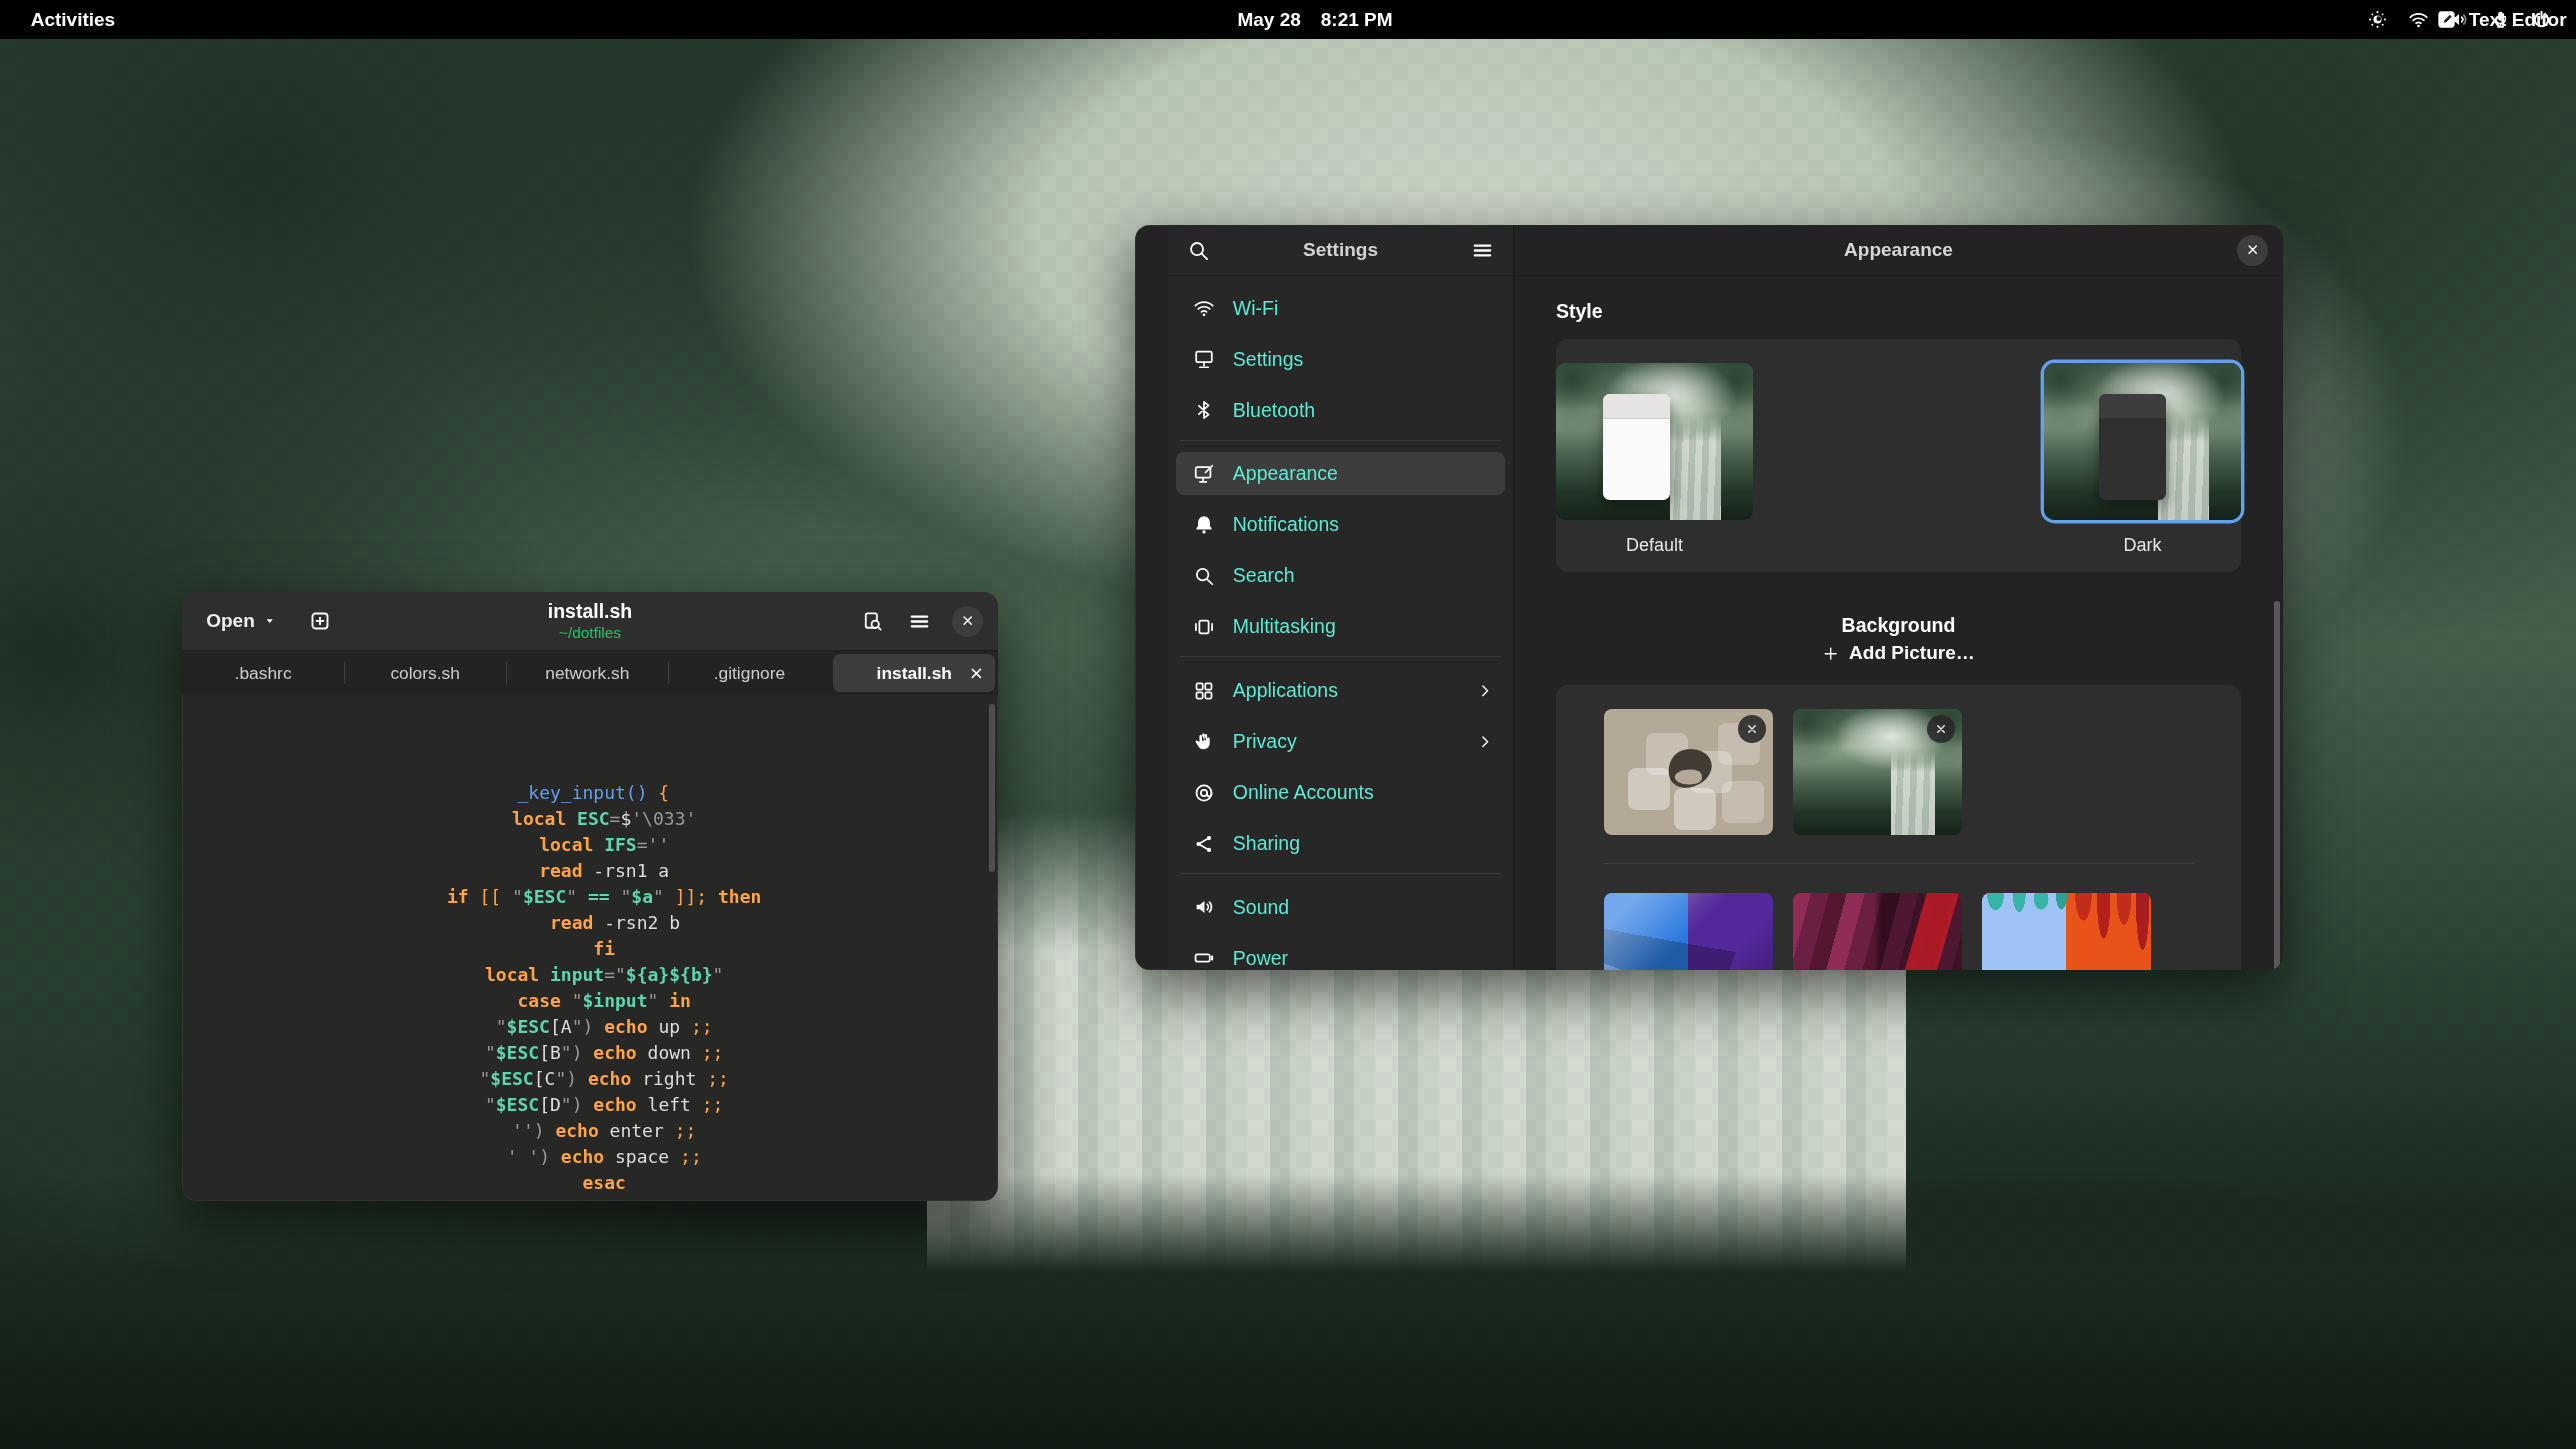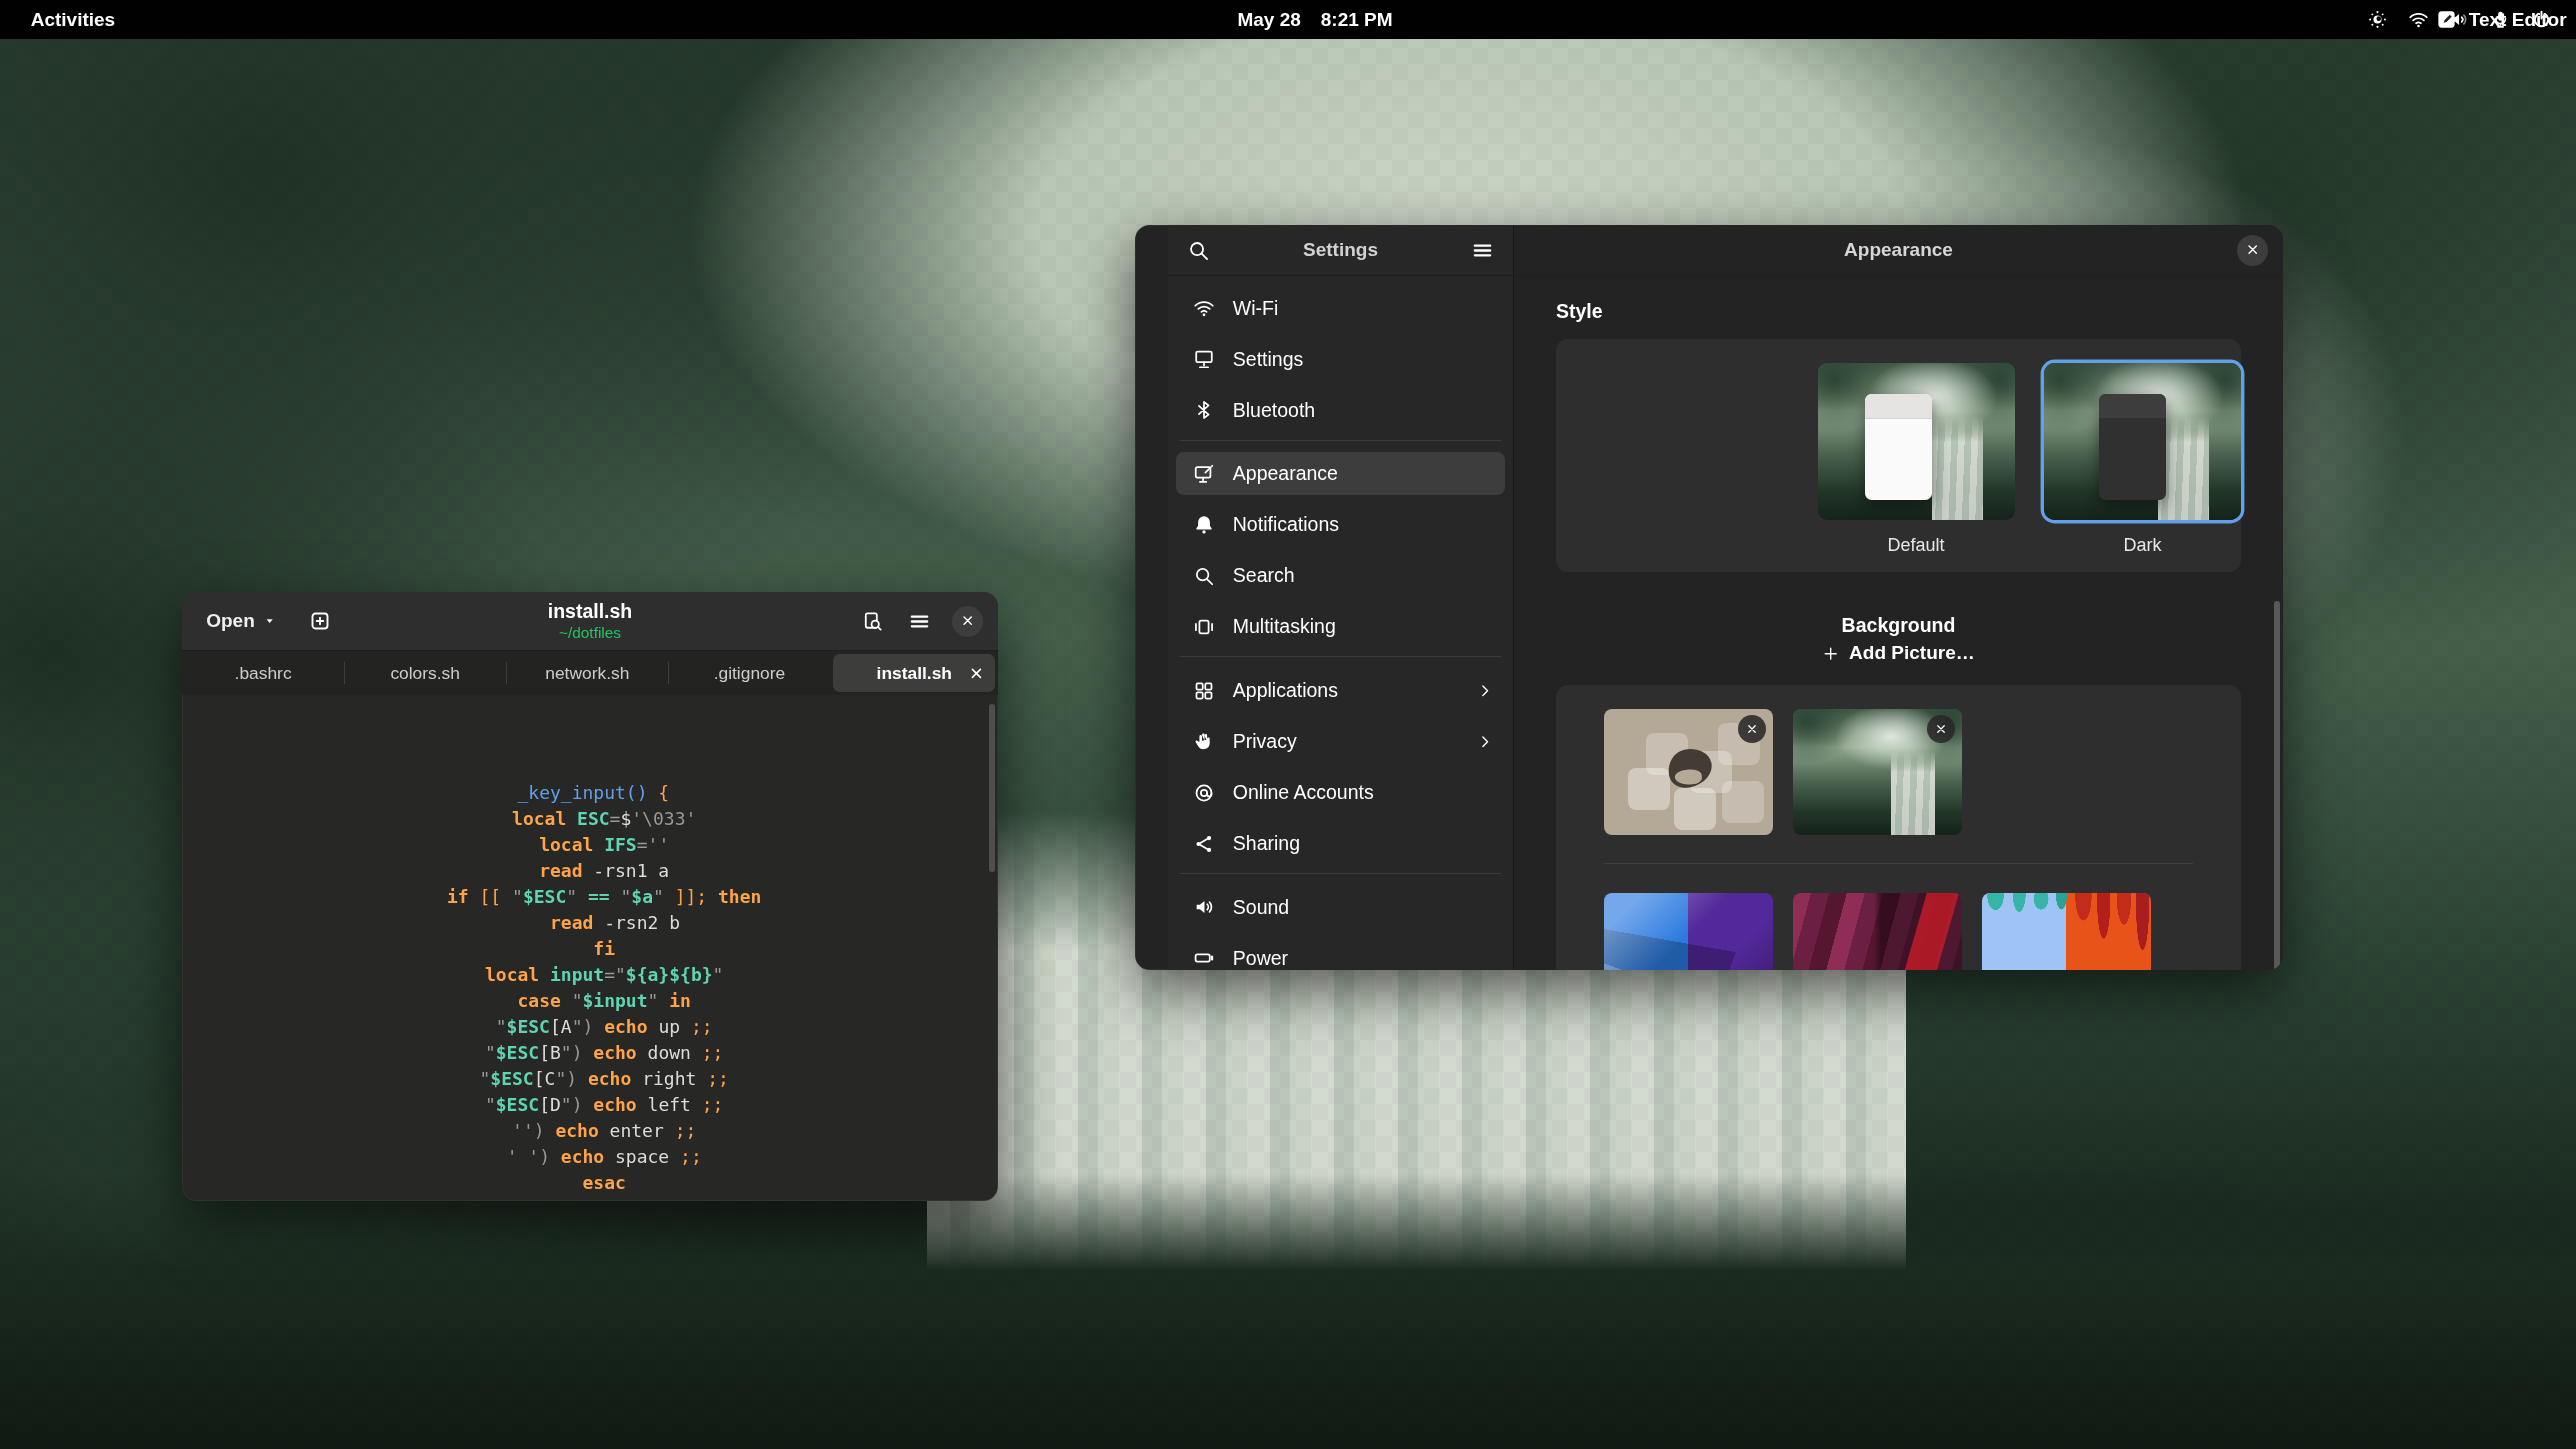--- a/index.html
+++ b/index.html
@@ -73,33 +73,33 @@
 
   
   #settings{left:1135px;top:225px;width:1148px;height:745px;background:#232323;display:flex;}
   .sb{width:345px;background:#272727;border-right:0.7px solid #191919;display:flex;flex-direction:column;margin-left:33px;}
   .sb-header{height:50px;display:flex;align-items:center;position:relative;border-bottom:0.7px solid #1f1f1f;flex:none;}
   .sb-header .icon{width:23px;height:23px;}
   .sb-search{position:absolute;left:19px;}
   .sb-menu{position:absolute;right:19px;}
   .sb-title{width:100%;text-align:center;font-size:19px;font-weight:700;color:#d2d2d0;}
   .sb-list{padding:10.7px 8px;overflow:hidden;}
-  .sb-item{height:43px;margin-bottom:8px;display:flex;align-items:center;gap:17.4px;padding-left:17.4px;border-radius:8px;color:#ffffff;font-size:19.5px;}
+  .sb-item{height:43px;margin-bottom:8px;display:flex;align-items:center;gap:17.4px;padding-left:17.4px;border-radius:8px;color:#5eead4;font-size:19.5px;}
   .sb-item .icon{width:22px;height:22px;flex:none;}
   .sb-item.selected{background:#3d3d3d;}
   .sb-item .chev{margin-left:auto;margin-right:12px;width:17.4px;height:17.4px;color:#cfcfcf;}
   .sb-div{height:0.7px;background:#3b3b3b;margin:4px 4px 12px 4px;}
 
   .main{flex:1;position:relative;background:#232323;}
   .main-header{height:50px;display:flex;align-items:center;justify-content:center;position:relative;border-bottom:0.7px solid #1f1f1f;}
   .main-title{font-size:19px;font-weight:700;color:#d6d6d4;}
   .main-close{position:absolute;right:14.8px;}
   .content{padding:24px 42px 0 42px;height:calc(100% - 50px);overflow:hidden;position:relative;}
   .sec-title{font-size:19.5px;font-weight:700;color:#fff;}
-  .style-card{margin-top:16px;background:#2e2e2e;border-radius:12px;height:233px;display:flex;justify-content:flex-end;gap:29.5px;padding-top:24px;box-sizing:border-box;}
+  .style-card{margin-top:16px;background:#2e2e2e;border-radius:12px;height:233px;display:flex;justify-content:space-between;gap:29.5px;padding-top:24px;box-sizing:border-box;}
   .style-opt{display:flex;flex-direction:column;align-items:center;}
   .style-tile{width:197px;height:157px;border-radius:9.4px;position:relative;overflow:hidden;}
   .style-opt.selected .style-tile{box-shadow:0 0 0 3.4px #62a0ea;border-radius:10.7px;}
   .style-label{margin-top:14.8px;font-size:18px;color:#e8e8e6;}
   .mini-wall{position:absolute;inset:0;background:
     radial-gradient(46% 36% at 58% 22%, #dfe7dd 0%, rgba(223,231,221,0) 72%),
     radial-gradient(42% 48% at 8% 10%, #2c4534 0%, rgba(44,69,52,0) 70%),
     radial-gradient(40% 50% at 92% 10%, #2c4534 0%, rgba(44,69,52,0) 70%),
     linear-gradient(180deg,#3f5846 0%,#8fa68d 30%,#4a624f 58%,#223627 82%,#15221a 100%);}
   .mini-wall::after{content:"";position:absolute;left:58%;top:34%;width:26%;height:66%;opacity:.85;

